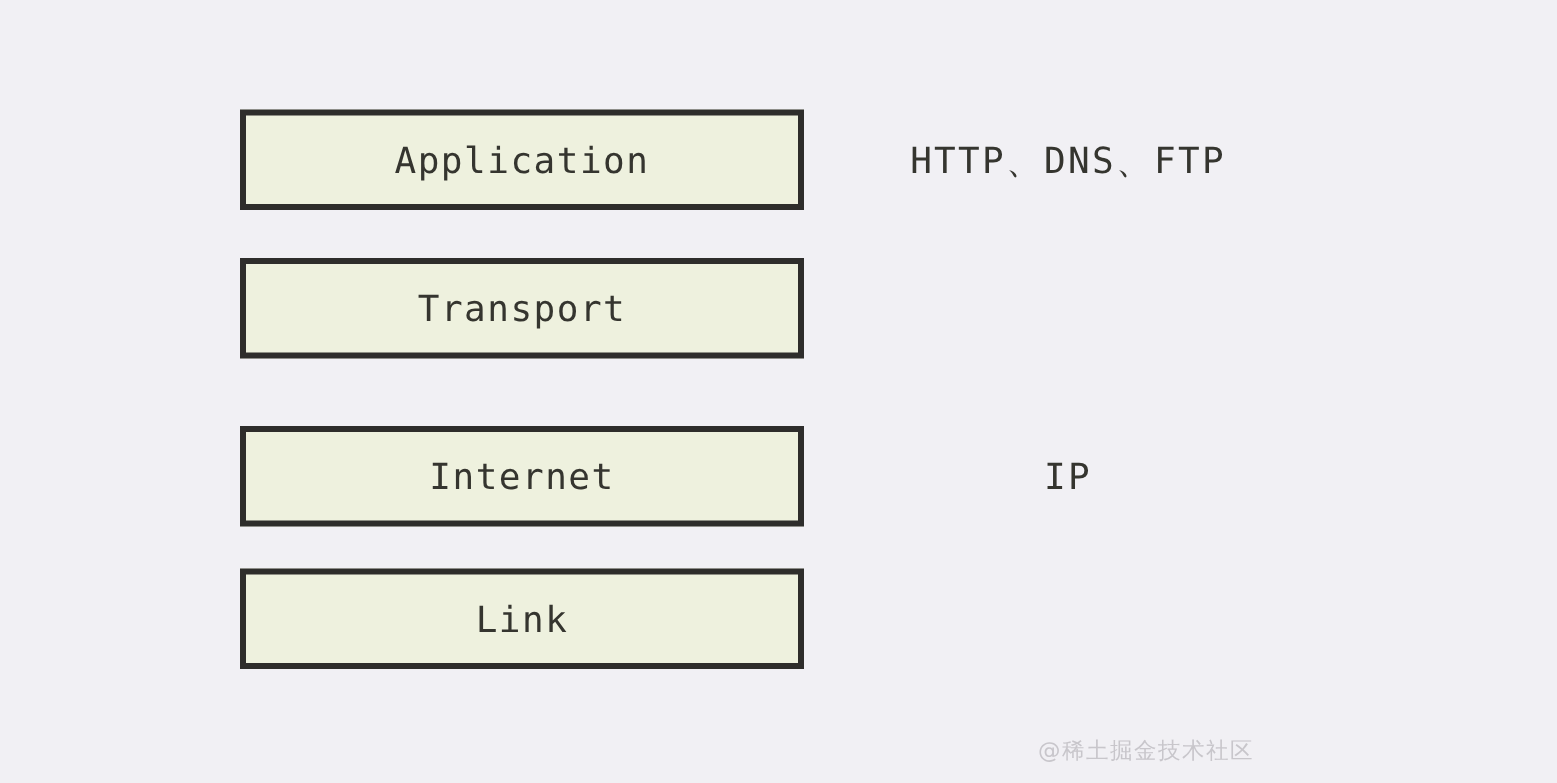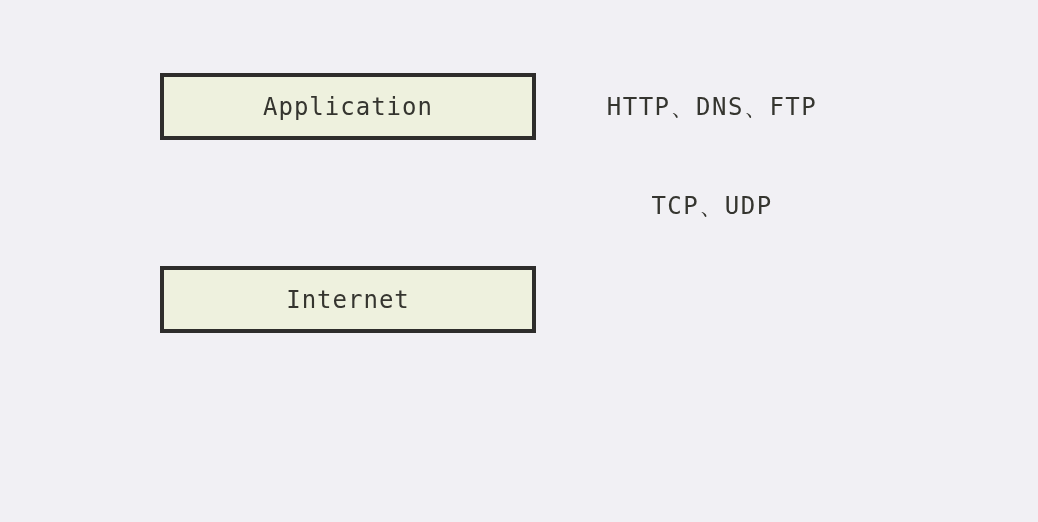--- a/index.html
+++ b/index.html
@@ -45,21 +45,21 @@
     height: 67px;
     display: flex;
     align-items: center;
     justify-content: center;
     font-size: 24px;
     letter-spacing: 1.5px;
     color: var(--text);
   }
   .row-0 { top: 73px; }
   .row-1 { top: 172px; }
-  .row-2 { top: 266px; }
+  .row-2 { top: 284px; }
   .row-3 { top: 379px; }
   .watermark {
     position: absolute;
     right: 14px;
     bottom: 12px;
     font-size: 15px;
     color: var(--watermark);
     font-family: "DejaVu Sans", "Liberation Sans", sans-serif;
     letter-spacing: 1px;
   }
@@ -67,21 +67,28 @@
 </head>
 <body>
 
 <div class="canvas">
 
   <div class="layer-box row-0">
     <span class="label">Application</span>
   </div>
   <div class="protocols row-0">HTTP、DNS、FTP</div>
 
-  <div class="protocols row-1">TCP、UDP</div>
+  <div class="layer-box row-1">
+    <span class="label">Transport</span>
+  </div>
 
   <div class="layer-box row-2">
     <span class="label">Internet</span>
   </div>
+  <div class="protocols row-2">IP</div>
 
+  <div class="layer-box row-3">
+    <span class="label">Link</span>
+  </div>
 
+  <div class="watermark">@稀土掘金技术社区</div>
 
 </div>
 
 </body></html>

